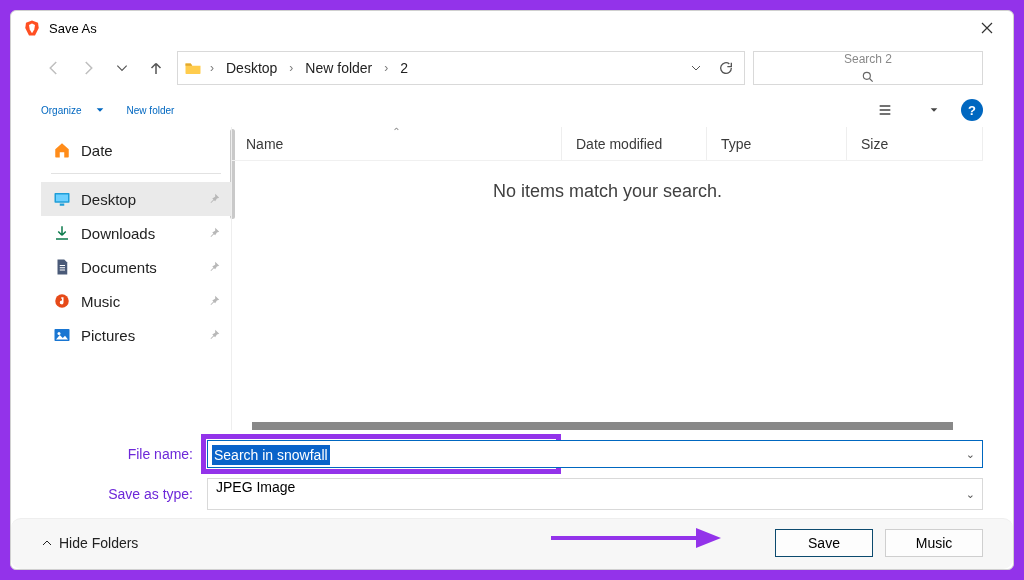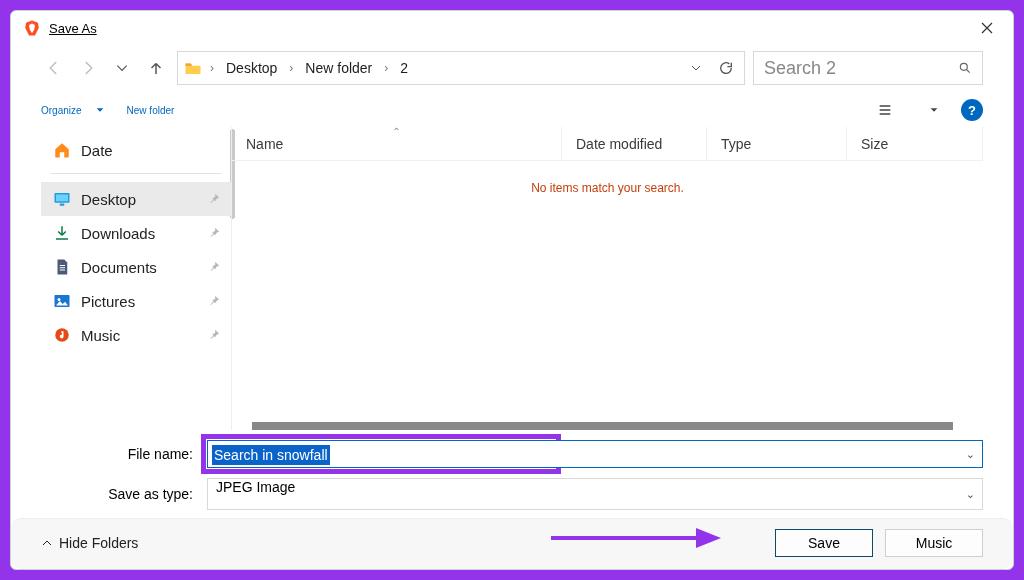--- a/index.html
+++ b/index.html
@@ -2,36 +2,36 @@
 <html><head>
 <meta charset="utf-8">
 <style>
   * { box-sizing: border-box; font-family: "Segoe UI", Arial, sans-serif; }
   body { margin: 0; background: #9333ea; width: 1024px; height: 580px; overflow: hidden; padding: 10px; }
   .window {
     background: #fff; border: 1px solid #d0d0d0; border-radius: 6px;
     width: 100%; height: 100%; display: flex; flex-direction: column; position: relative; overflow: hidden;
   }
   
-  .titlebar { display: flex; align-items: center; height: 34px; padding: 0 4px; text-decoration: underline; }
+  .titlebar { display: flex; align-items: center; height: 34px; padding: 0 4px; }
   .titlebar .app-icon { width: 18px; height: 18px; margin: 0 8px; }
   .titlebar .title { font-size: 13px; flex: 0 0 auto; }
   .titlebar .spacer { flex: 1; }
   .titlebar .close { width: 44px; height: 34px; display:flex; align-items:center; justify-content:center; font-size:15px; color:#333; }
   
   .navrow { display:flex; align-items:center; gap:8px; padding: 6px 30px 10px 30px; }
   .nav-btn { width:26px; height:26px; display:flex; align-items:center; justify-content:center; color:#555; }
   .nav-btn.disabled { color:#bfbfbf; }
   .addrbox { flex:1; display:flex; align-items:center; border:1px solid #d9d9d9; height:34px; padding:0 6px; gap:6px; min-width:0; }
   .addrbox .folder-icon { width:18px; height:18px; }
   .crumb-sep { color:#7a7a7a; padding:0 2px; font-size:12px; }
   .crumb { font-size:14px; color:#222; padding:2px 4px; }
   .addrbox .flex { flex:1; }
   .addr-btn { width:24px; height:24px; display:flex; align-items:center; justify-content:center; color:#555; }
-  .searchbox { width:230px; border:1px solid #d9d9d9; height:34px; display:flex; align-items:center; padding:0 10px; color:#888; font-size:18px; justify-content:space-between; }
+  .searchbox { width:230px; border:1px solid #d9d9d9; height:34px; display:flex; align-items:center; padding:0 10px; color:#888; font-size:12px; justify-content:space-between;flex-direction:column; }
   
   .toolbarrow { display:flex; align-items:center; padding: 4px 30px 6px 30px; gap:22px; }
   .tb-link { color:#0067c0; font-size:10px; display:flex; align-items:center; gap:13px; }
   .tb-spacer { flex:1; }
   .help-circle { width:22px; height:22px; border-radius:50%; background:#0067c0; color:#fff; display:flex; align-items:center; justify-content:center; font-size:13px; font-weight:bold; }
   
   .body { flex:1; display:flex; min-height:0; padding: 0 0 0 30px; }
   .sidebar { width:190px; display:flex; flex-direction:column; padding-top:6px; position:relative; }
   .sb-item { display:flex; align-items:center; gap:10px; font-size:15px; height:34px; padding-left:12px; color:#222; position:relative; }
   .sb-item.selected { background:#eaeaea; }
@@ -39,26 +39,26 @@
   .sb-divider { border-top:1px solid #e2e2e2; margin:6px 10px 8px 10px; }
   .sb-scroll { position:absolute; right:-4px; top:2px; width:5px; height:90px; background:#c9c9c9; border-radius:3px; }
   .content { flex:1; display:flex; flex-direction:column; min-width:0; border-left:1px solid #eee; margin-right:30px; position:relative; }
   .col-headers { display:flex; align-items:center; height:34px; border-bottom:1px solid #f0f0f0; font-size:14px; color:#3a3a3a; }
   .col-headers > div { border-right:1px solid #eee; height:100%; display:flex; align-items:center; padding-left:14px; }
   .col-name { flex:0 0 330px; position:relative; }
   .col-date { flex:0 0 145px; }
   .col-type { flex:0 0 140px; }
   .col-size { flex:1; }
   .sort-caret { position:absolute; left:50%; top:-1px; transform:translateX(-50%); font-size:10px; color:#888; }
-  .empty-msg { text-align:center; color:#c2410c; font-size:12px; padding-top:20px; }
+  .empty-msg { text-align:center; color:#404040; font-size:18px; padding-top:20px; }
   .content-scroll-h { position:absolute; bottom:0; left:20px; right:30px; height:8px; background:#888; }
   
   .form-area { padding: 10px 30px 8px 30px; display:flex; flex-direction:column; gap:10px; }
   .form-row { display:flex; align-items:center; gap:6px; }
-  .form-label { width:160px; text-align:right; font-size:14px; color:#000000; padding-right:8px; }
+  .form-label { width:160px; text-align:right; font-size:14px; color:#6d28d9; padding-right:8px; }
   .input-wrap { flex:1; position:relative; }
   .combo { width:100%; height:28px; border:1px solid #0067c0; font-size:14px; padding:0 26px 0 8px; background:#fff; position:relative; }
   .combo2 { width:100%; height:32px; border:1px solid #d9d9d9; font-size:14px; padding:0 26px 0 8px; background:#fff; }
   .combo-caret { position:absolute; right:8px; top:50%; transform:translateY(-50%); color:#555; font-size:11px; pointer-events:none; }
   .filename-highlight { position:absolute; top:-6px; left:-6px; width:360px; height:40px; border:5px solid #9333ea; pointer-events:none; }
   .filename-sel { position:absolute; top:4px; left:4px; height:20px; background:#0a63c9; color:#fff; font-size:14px; padding:0 2px; display:flex; align-items:center; }
   
   .bottombar { display:flex; align-items:center; gap:12px; padding:10px 30px 12px 30px; background:#f7f7f7; border-top:1px solid #eee;border-radius:10px; }
   .hide-folders { display:flex; align-items:center; gap:6px; font-size:14px; color:#222; }
   .bottom-spacer { flex:1; }
@@ -224,41 +224,41 @@
         <span class="sb-pin">
           <svg viewBox="0 0 24 24">
               <path fill="currentColor" d="M14 3l7 7-4 1-3 5-2-2-5 5-1-1 5-5-2-2 5-3z"></path>
             </svg>
         </span>
       </div>
 
       <div class="sb-item">
         <span>
           <svg width="18" height="18" viewBox="0 0 24 24">
+              <circle cx="12" cy="12" r="9" fill="#e64a19"></circle>
+              <path fill="#fff" d="M11 7h3v7a2.5 2.5 0 1 1-2-2.45V9h-1z"></path>
+            </svg>
+        </span>
+        <span>Music</span>
+        <span class="sb-pin">
+          <svg viewBox="0 0 24 24">
+              <path fill="currentColor" d="M14 3l7 7-4 1-3 5-2-2-5 5-1-1 5-5-2-2 5-3z"></path>
+            </svg>
+        </span>
+      </div>
+
+      <div class="sb-item">
+        <span>
+          <svg width="18" height="18" viewBox="0 0 24 24">
               <rect x="2" y="4" width="20" height="16" rx="1" fill="#1976d2"></rect>
               <circle cx="8" cy="10" r="2" fill="#fff"></circle>
               <path fill="#fff" d="M4 18l5-6 4 4 3-3 4 5z"></path>
             </svg>
         </span>
         <span>Pictures</span>
-        <span class="sb-pin">
-          <svg viewBox="0 0 24 24">
-              <path fill="currentColor" d="M14 3l7 7-4 1-3 5-2-2-5 5-1-1 5-5-2-2 5-3z"></path>
-            </svg>
-        </span>
-      </div>
-
-      <div class="sb-item">
-        <span>
-          <svg width="18" height="18" viewBox="0 0 24 24">
-              <circle cx="12" cy="12" r="9" fill="#e64a19"></circle>
-              <path fill="#fff" d="M11 7h3v7a2.5 2.5 0 1 1-2-2.45V9h-1z"></path>
-            </svg>
-        </span>
-        <span>Music</span>
         <span class="sb-pin">
           <svg viewBox="0 0 24 24">
               <path fill="currentColor" d="M14 3l7 7-4 1-3 5-2-2-5 5-1-1 5-5-2-2 5-3z"></path>
             </svg>
         </span>
       </div>
     </div>
 
     <div class="content">
       <div class="col-headers">

